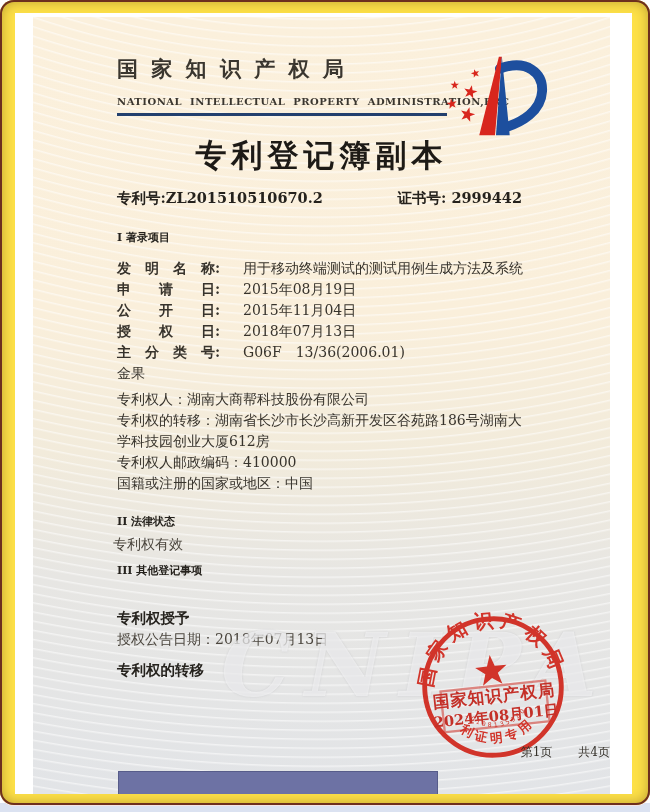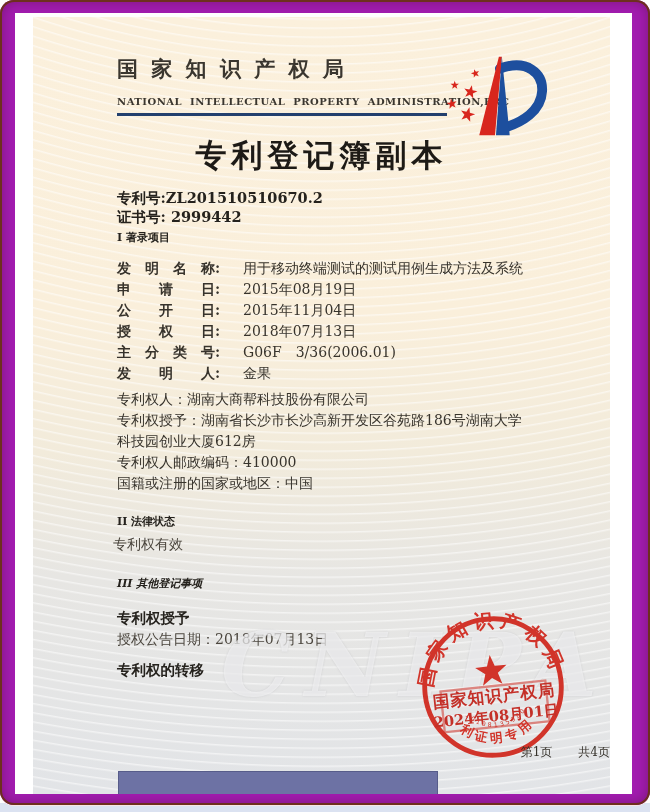--- a/index.html
+++ b/index.html
@@ -1,19 +1,19 @@
 <!DOCTYPE html>
 <html><head>
 <meta charset="utf-8">
 <style>
   html,body{margin:0;padding:0;background:#ffffff;}
   .stage{position:relative;width:650px;height:812px;overflow:hidden;background:#fdfdfd;
          font-family:"DejaVu Serif","Liberation Serif",serif;}
   .bottom-strip{position:absolute;left:0;right:0;bottom:0;height:9px;background:#dbe2f1;}
-  .frame{position:absolute;left:0;top:0;right:0;bottom:7px;border-radius:14px;background:#a21caf;
+  .frame{position:absolute;left:0;top:0;right:0;bottom:7px;border-radius:14px;background:#fde047;
          box-shadow:inset 0 0 0 2px #6d2f1e, inset 0 0 14px rgba(40,10,0,.38), 0 1px 0 rgba(255,230,225,.8);
          padding:13px 18px 11px 15px;box-sizing:border-box;}
   .frame-inner{position:relative;width:100%;height:100%;background:#ffffff;overflow:hidden;}
   .paper{position:absolute;left:18px;top:4px;width:577px;bottom:0;
          background:linear-gradient(180deg,#fbf0dc 0%,#faefdb 38%,#f2ebdb 56%,#e7e6e3 72%,#e2e4e7 100%);
          overflow:hidden;}
   .paper::before{content:"";position:absolute;inset:0;pointer-events:none;
          background:repeating-radial-gradient(1400px circle at 50% -860px,
             rgba(255,255,255,0) 0px, rgba(255,255,255,0) 6px,
             rgba(255,255,255,.55) 7px, rgba(255,255,255,0) 9px);}
@@ -21,31 +21,31 @@
 
   .header-row{left:84px;top:38px;right:50px;height:92px;}
   .agency-cn{font-size:21px;font-weight:bold;letter-spacing:3px;color:#3a362f;}
   .agency-en{margin-top:13px;font-size:10px;font-weight:bold;letter-spacing:.5px;word-spacing:4px;color:#3a362f;}
   .blue-rule{margin-top:6px;width:330px;height:3px;background:#23406e;}
   .logo{position:absolute;right:12px;top:-4px;}
 
   .doc-title{left:0;right:0;top:118px;text-align:center;font-size:31px;font-weight:bold;
              letter-spacing:5px;color:#1d1a16;}
   .numbers{left:84px;right:88px;top:172px;display:flex;justify-content:space-between;
-           font-size:14.5px;font-weight:bold;color:#25221d;flex-direction:column;}
+           font-size:14.5px;font-weight:bold;color:#25221d;}
   .sec-head{font-size:11px;font-weight:bold;color:#25221d;}
   .s1{left:84px;top:213px;}
   .bib{left:84px;top:241px;right:60px;font-size:14px;line-height:21px;color:#37332c;}
   .bib-row{display:flex;}
   .bib-label{width:126px;font-weight:bold;white-space:pre;}
   .bib-value{flex:1;white-space:pre-wrap;}
   .patentee{left:84px;top:372px;width:414px;font-size:14px;line-height:21px;color:#37332c;}
   .s2{left:84px;top:497px;}
   .status-line{left:80px;top:519px;font-size:14px;color:#4b463e;}
-  .s3{left:84px;top:559px;font-style:italic;}
+  .s3{left:84px;top:546px;}
   .item-title{font-size:14.5px;font-weight:bold;color:#25221d;}
   .i1t{left:84px;top:592px;}
   .i1d{left:84px;top:614px;font-size:14px;color:#4b463e;}
   .i2t{left:84px;top:644px;}
   .page-footer{left:0;right:0;top:727px;display:flex;justify-content:flex-end;gap:26px;
                font-size:12px;color:#37332c;}
 
   .watermark{left:188px;top:596px;font-size:88px;font-weight:bold;font-style:italic;
              letter-spacing:14px;color:rgba(255,255,255,.55);
              text-shadow:0 0 2px rgba(170,170,178,.45);pointer-events:none;}
@@ -113,31 +113,30 @@
           <div class="bib-row">
             <span class="bib-label">公　　开　　日:</span>
             <span class="bib-value">2015年11月04日</span>
           </div>
           <div class="bib-row">
             <span class="bib-label">授　　权　　日:</span>
             <span class="bib-value">2018年07月13日</span>
           </div>
           <div class="bib-row">
             <span class="bib-label">主　分　类　号:</span>
-            <span class="bib-value">G06F　3/36(2006.01)</span>
+            <span class="bib-value">G06F　13/36(2006.01)</span>
           </div>
           <div class="bib-row">
-            <span class="bib-label">发　　明　　人:</span>
             <span class="bib-value">金果</span>
           </div>
         </div>
 
         <div class="abs patentee">
           <div>专利权人：湖南大商帮科技股份有限公司</div>
-          <div>专利权授予：湖南省长沙市长沙高新开发区谷苑路186号湖南大学科技园创业大厦612房</div>
+          <div>专利权的转移：湖南省长沙市长沙高新开发区谷苑路186号湖南大学科技园创业大厦612房</div>
           <div>专利权人邮政编码：410000</div>
           <div>国籍或注册的国家或地区：中国</div>
         </div>
 
         <div class="abs sec-head s2">II 法律状态</div>
         <div class="abs status-line">专利权有效</div>
 
         <div class="abs sec-head s3">III 其他登记事项</div>
         <div class="abs item-title i1t">专利权授予</div>
         <div class="abs i1d">授权公告日期：2018年07月13日</div>

